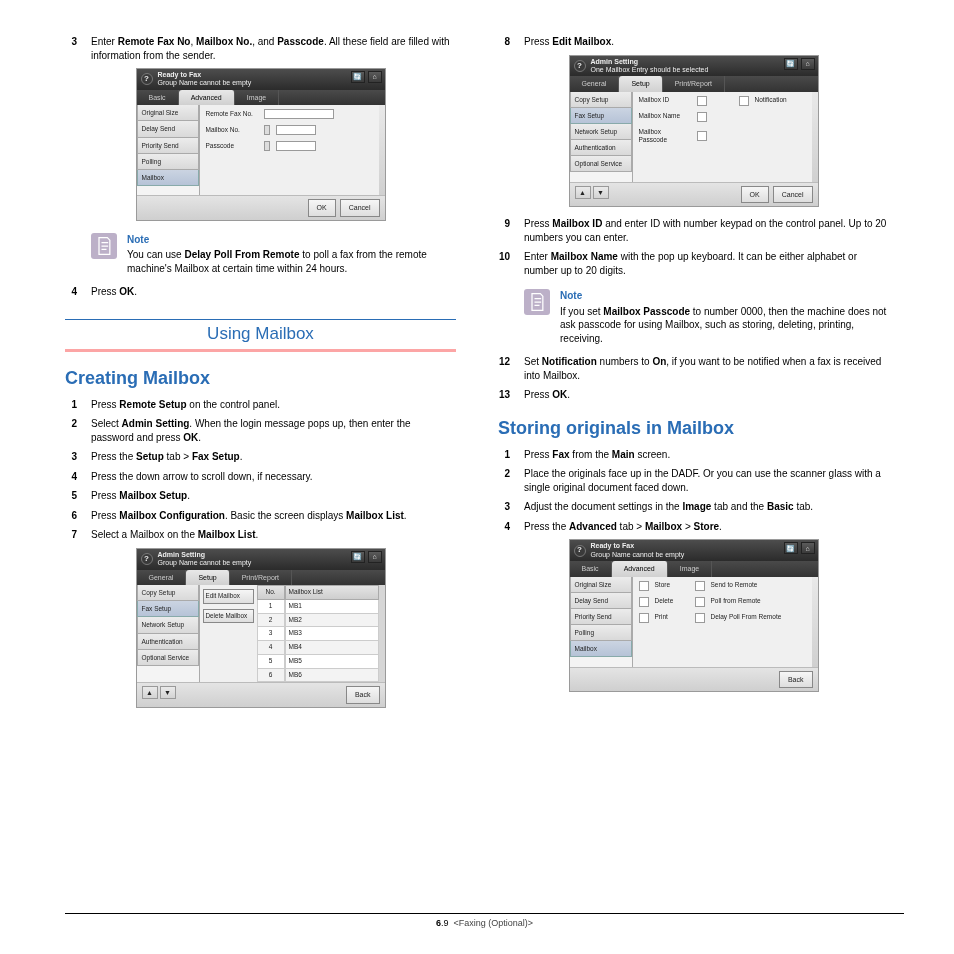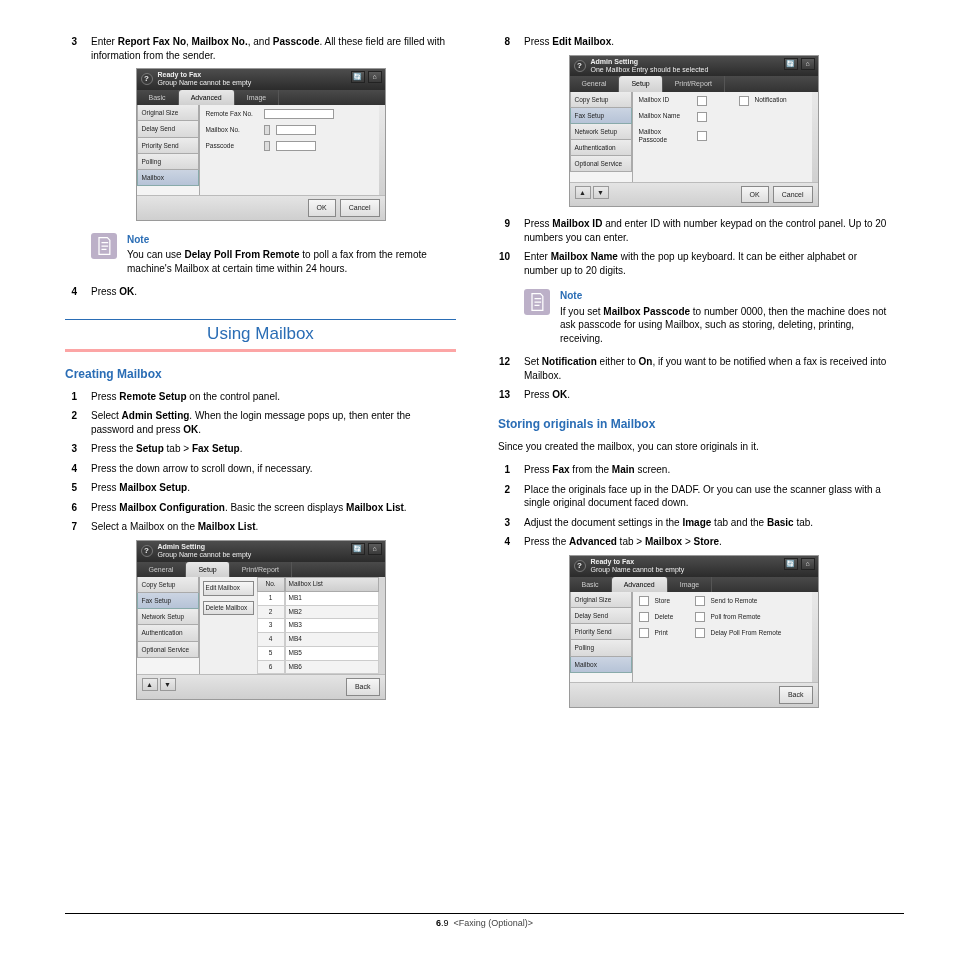--- a/index.html
+++ b/index.html
@@ -41,21 +41,21 @@
     font-size: 17px;
     font-weight: normal;
     text-align: center;
     padding: 3px 0;
     border-top: 1px solid #2a6db5;
     border-bottom: 3px solid #fca5a5;
     margin: 20px 0 12px 0;
   }
   h2 {
     color: #2a6db5;
-    font-size: 12px;
+    font-size: 18px;
     font-weight: bold;
     margin: 14px 0 8px 0;
   }
   .para { margin-bottom: 10px; }
   .note-block {
     display: flex;
     align-items: flex-start;
     gap: 10px;
     margin: 12px 0 10px 26px;
   }
@@ -228,21 +228,21 @@
 </head>
 <body>
 
 <div class="columns">
 
   <div class="col">
 
     <div class="step">
         <div class="step-num">3</div>
       <div class="step-body">
-        <span>Enter </span><b>Report Fax No</b><span>, </span><b>Mailbox No.</b><span>, and </span><b>Passcode</b><span>. All these field are filled with information from the sender.</span>
+        <span>Enter </span><b>Remote Fax No</b><span>, </span><b>Mailbox No.</b><span>, and </span><b>Passcode</b><span>. All these field are filled with information from the sender.</span>
       </div>
     </div>
 
     <div class="ui">
       <div class="ui-titlebar">
         <div class="ui-q">?</div>
         <div class="ui-titlelines">
           <div class="ui-title-a">Ready to Fax</div>
           <div>Group Name cannot be empty</div>
         </div>
@@ -487,29 +487,28 @@
           </svg>
       </div>
       <div class="note-text">
         <div class="note-label">Note</div>
         <span>If you set </span><b>Mailbox Passcode</b><span> to number 0000, then the machine does not ask passcode for using Mailbox, such as storing, deleting, printing, receiving.</span>
       </div>
     </div>
 
     <div class="step">
         <div class="step-num">12</div>
-      <div class="step-body"><span>Set </span><b>Notification</b><span> either to </span><b>On</b><span>, if you want to be notified when a fax is received into Mailbox.</span></div>
+      <div class="step-body"><span>Set </span><b>Notification</b><span> numbers to </span><b>On</b><span>, if you want to be notified when a fax is received into Mailbox.</span></div>
       </div>
     <div class="step">
         <div class="step-num">13</div>
       <div class="step-body"><span>Press </span><b>OK</b><span>.</span></div>
       </div>
 
     <h2>Storing originals in Mailbox</h2>
-    <p class="para">Since you created the mailbox, you can store originals in it.</p>
 
     <div class="step">
         <div class="step-num">1</div>
       <div class="step-body"><span>Press </span><b>Fax</b><span> from the </span><b>Main</b><span> screen.</span></div>
       </div>
     <div class="step">
         <div class="step-num">2</div>
       <div class="step-body">Place the originals face up in the DADF. Or you can use the scanner glass with a single original document faced down.</div>
       </div>
     <div class="step">

